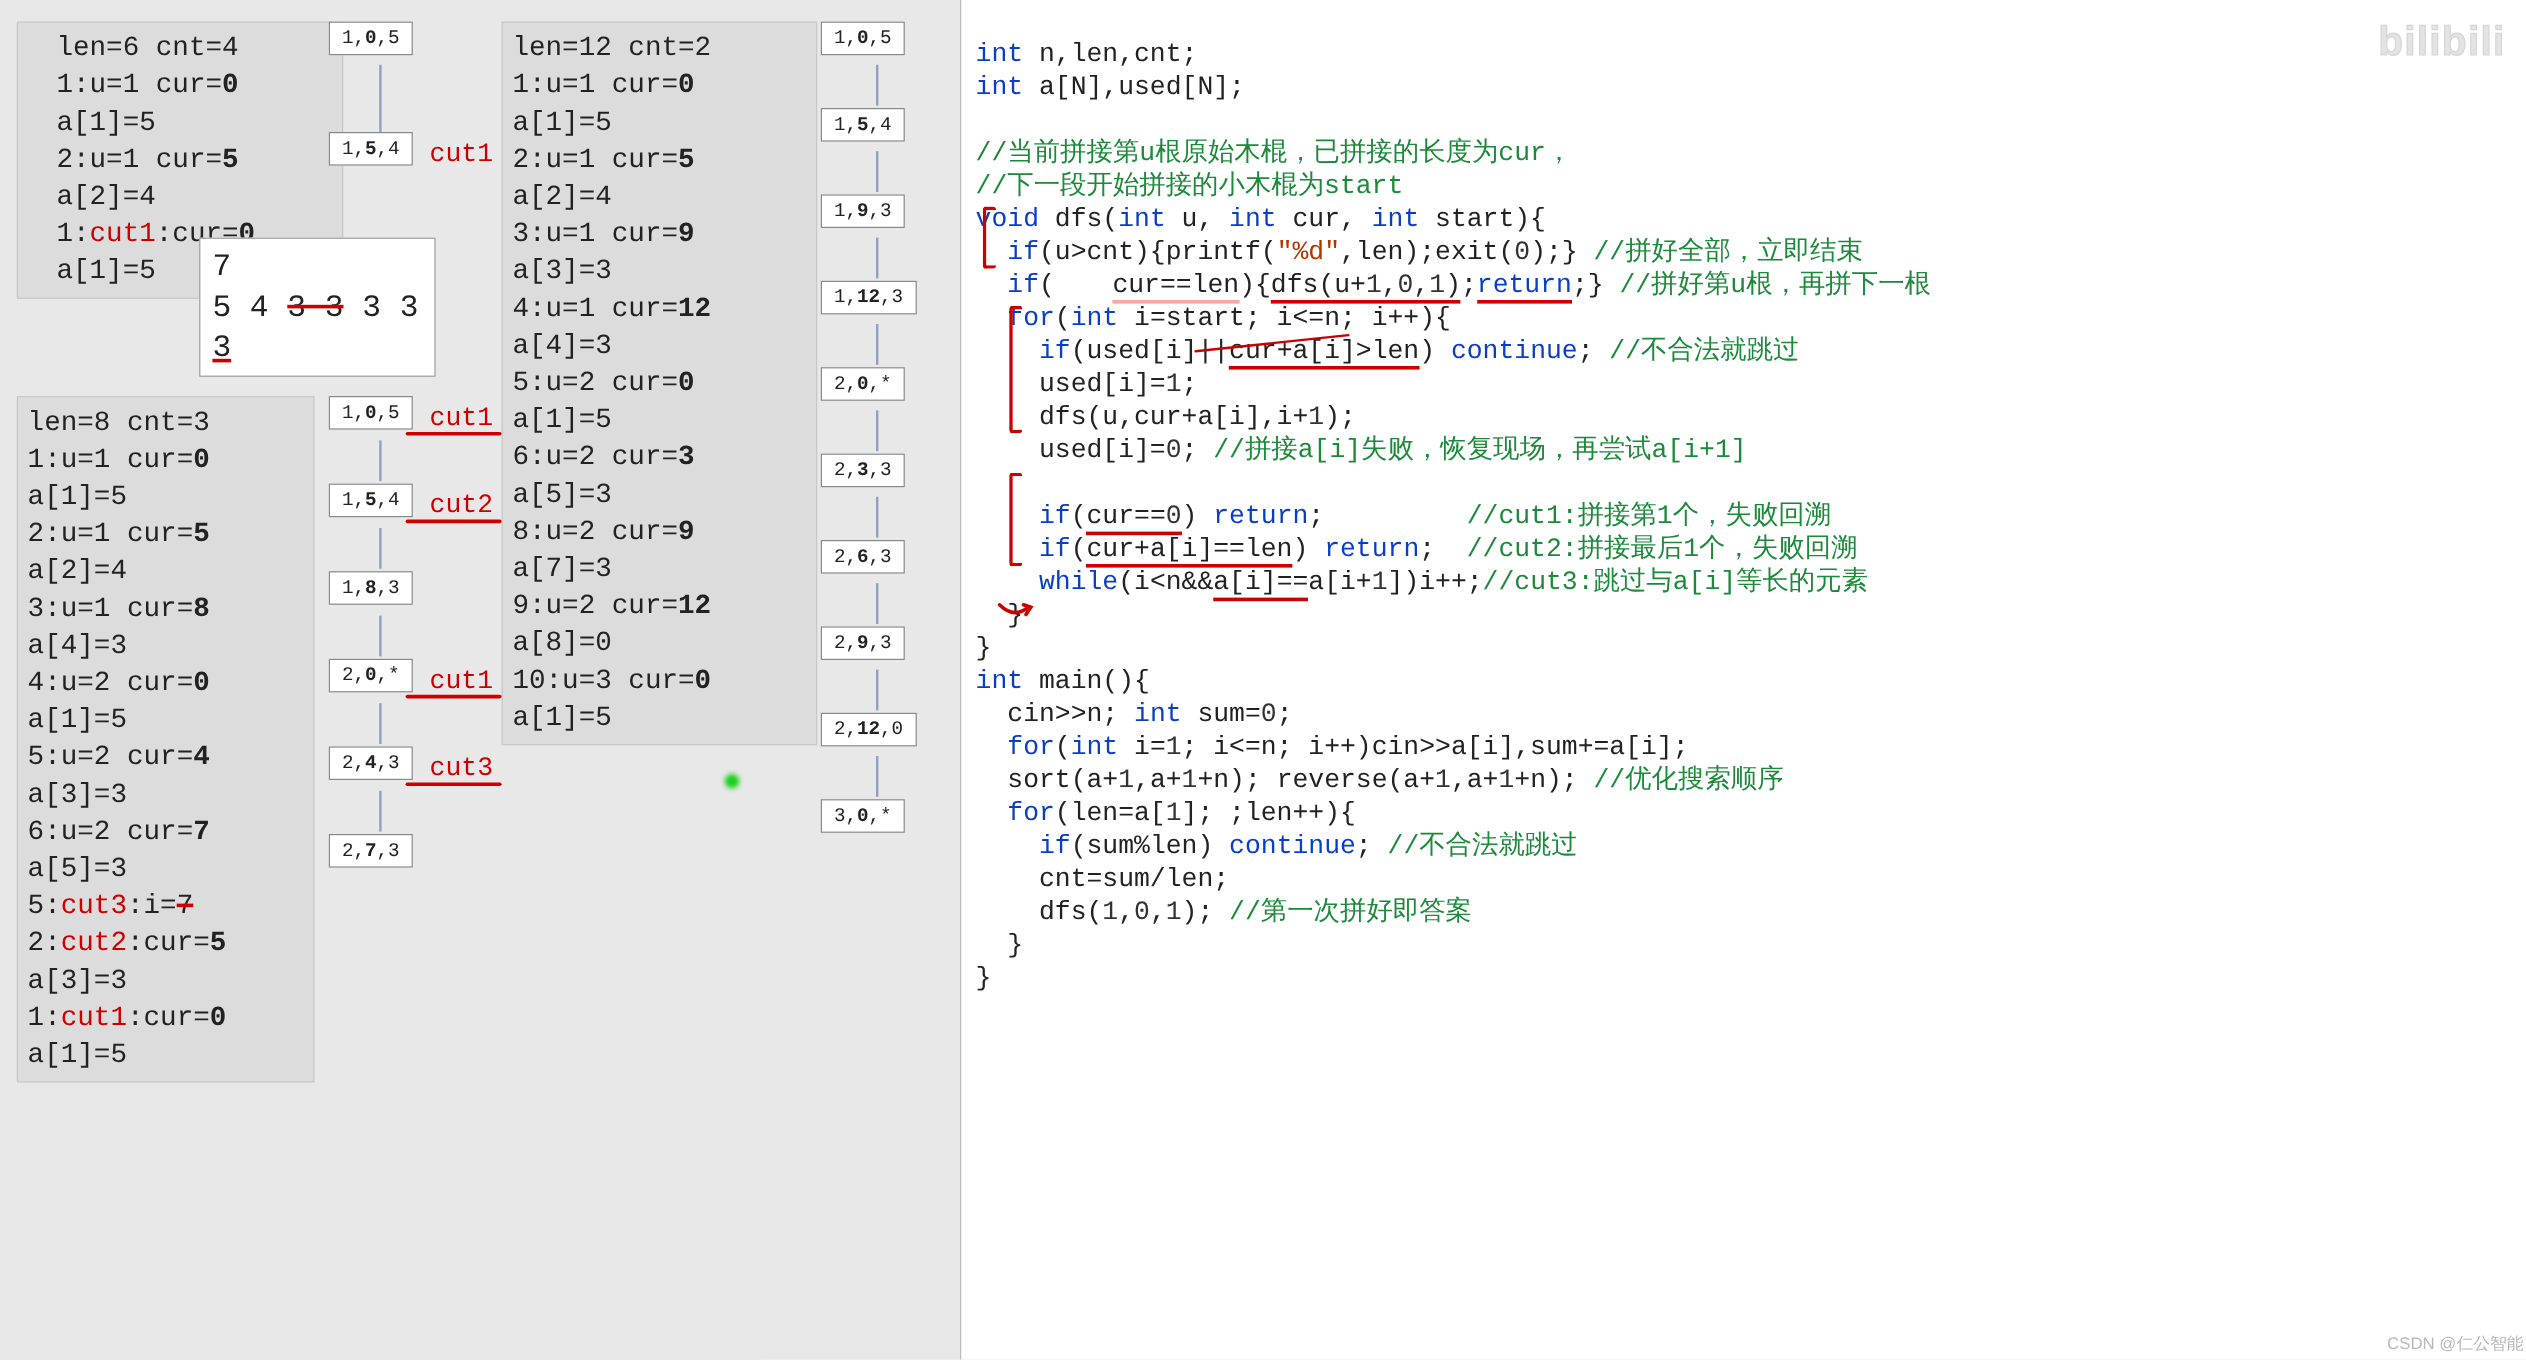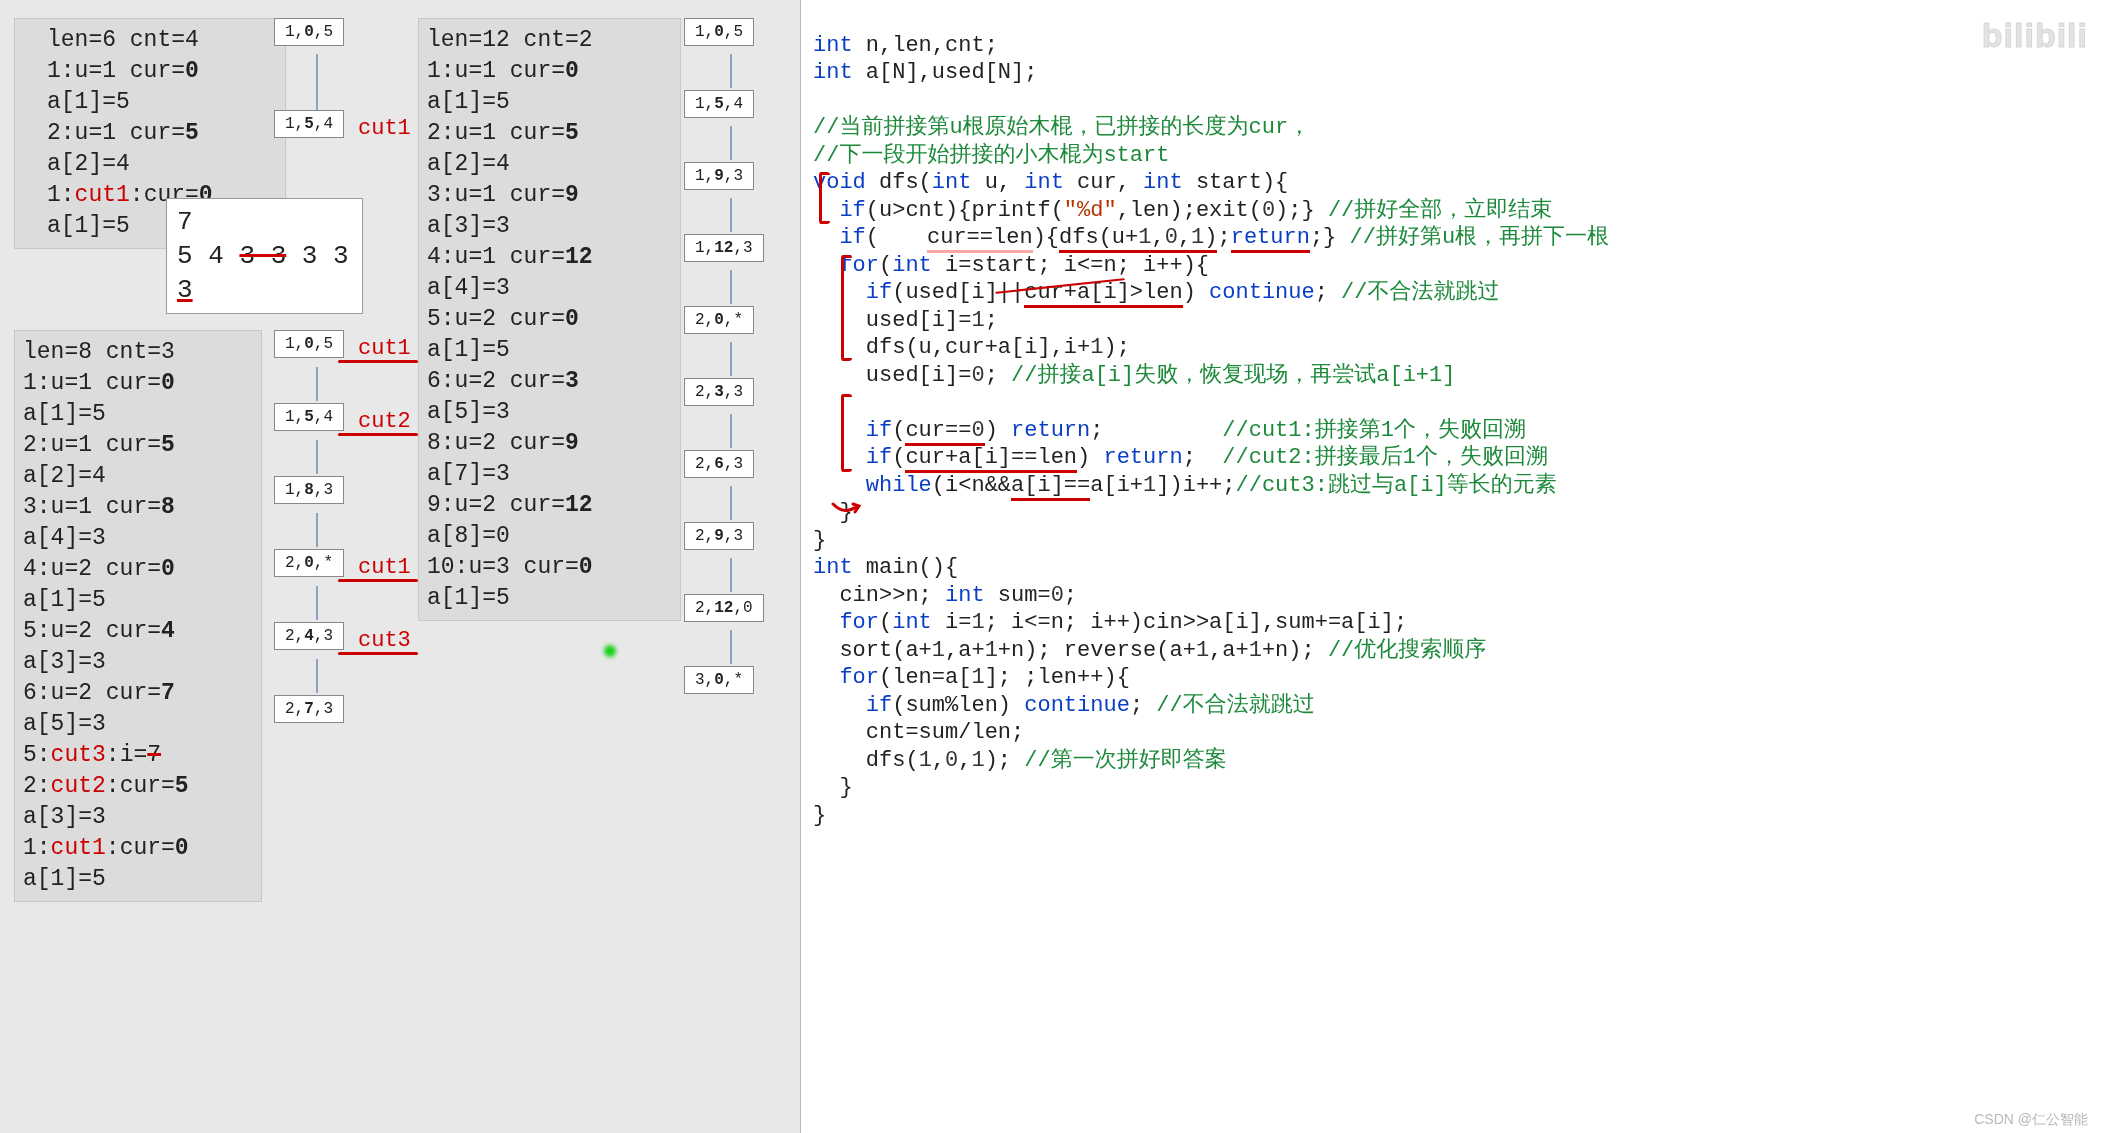--- a/index.html
+++ b/index.html
@@ -87,21 +87,21 @@
     line-height:27.5px;
     white-space:pre;
     padding-left:12px;
   }
   .kw{color:#0a3ec4;}
   .str{color:#b33600;}
   .num{color:#333;}
   .cm{color:#1d8a3b;}
   .watermark{
     position:absolute;
-    right:18px;
+    right:3px;
     bottom:8px;
     color:#b8b8b8;
     font-size:14px;
     font-family:Arial,sans-serif;
   }
   .logo{
     position:absolute;
     top:16px;right:18px;
     font-family:Arial,sans-serif;
     font-weight:800;

